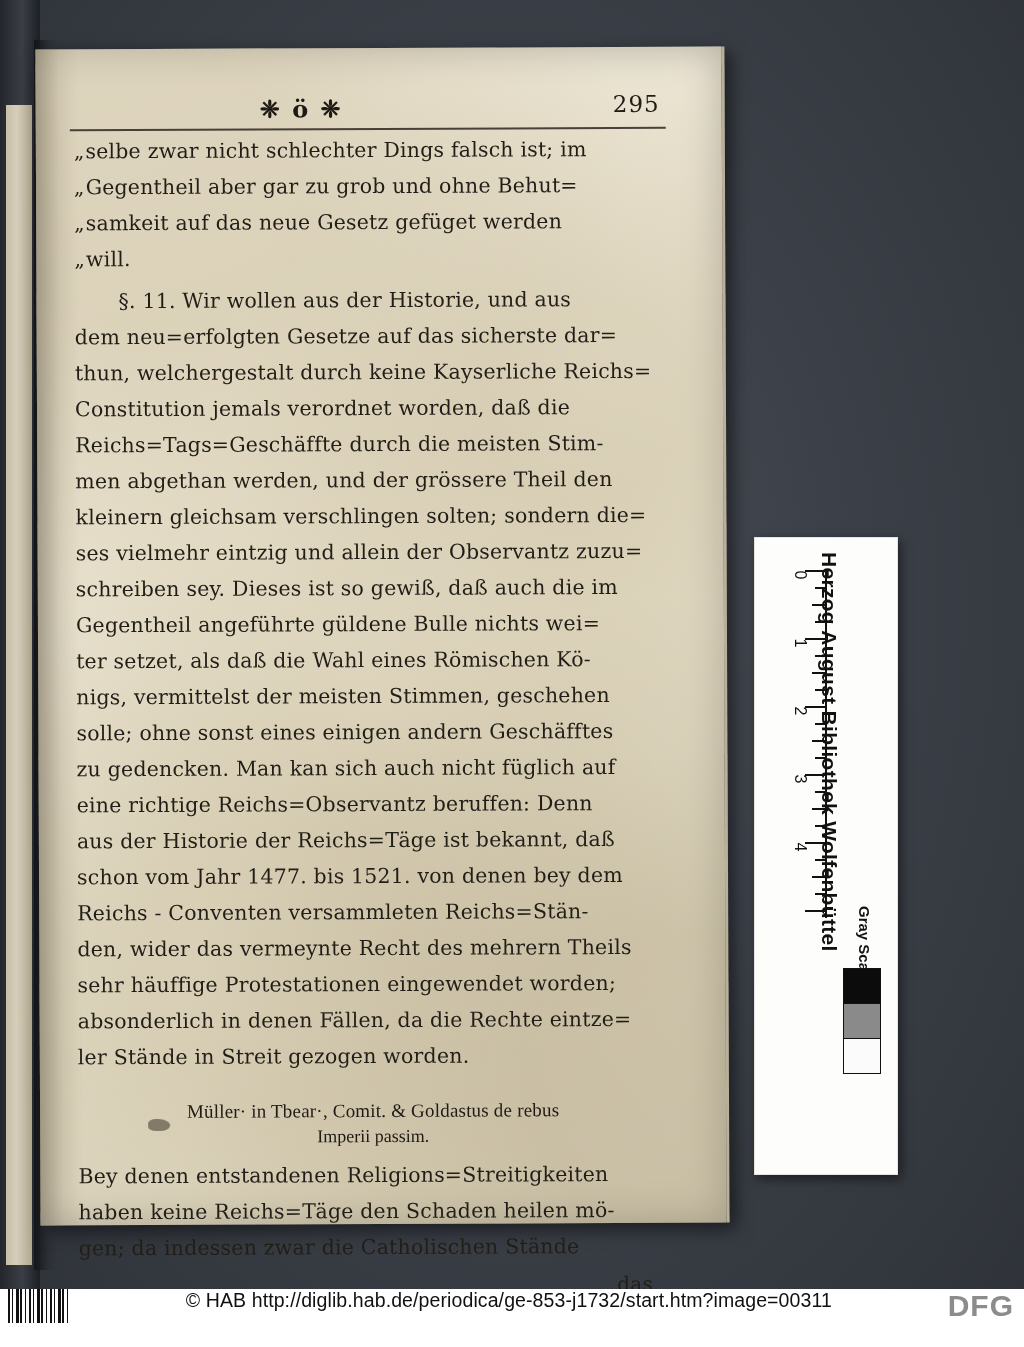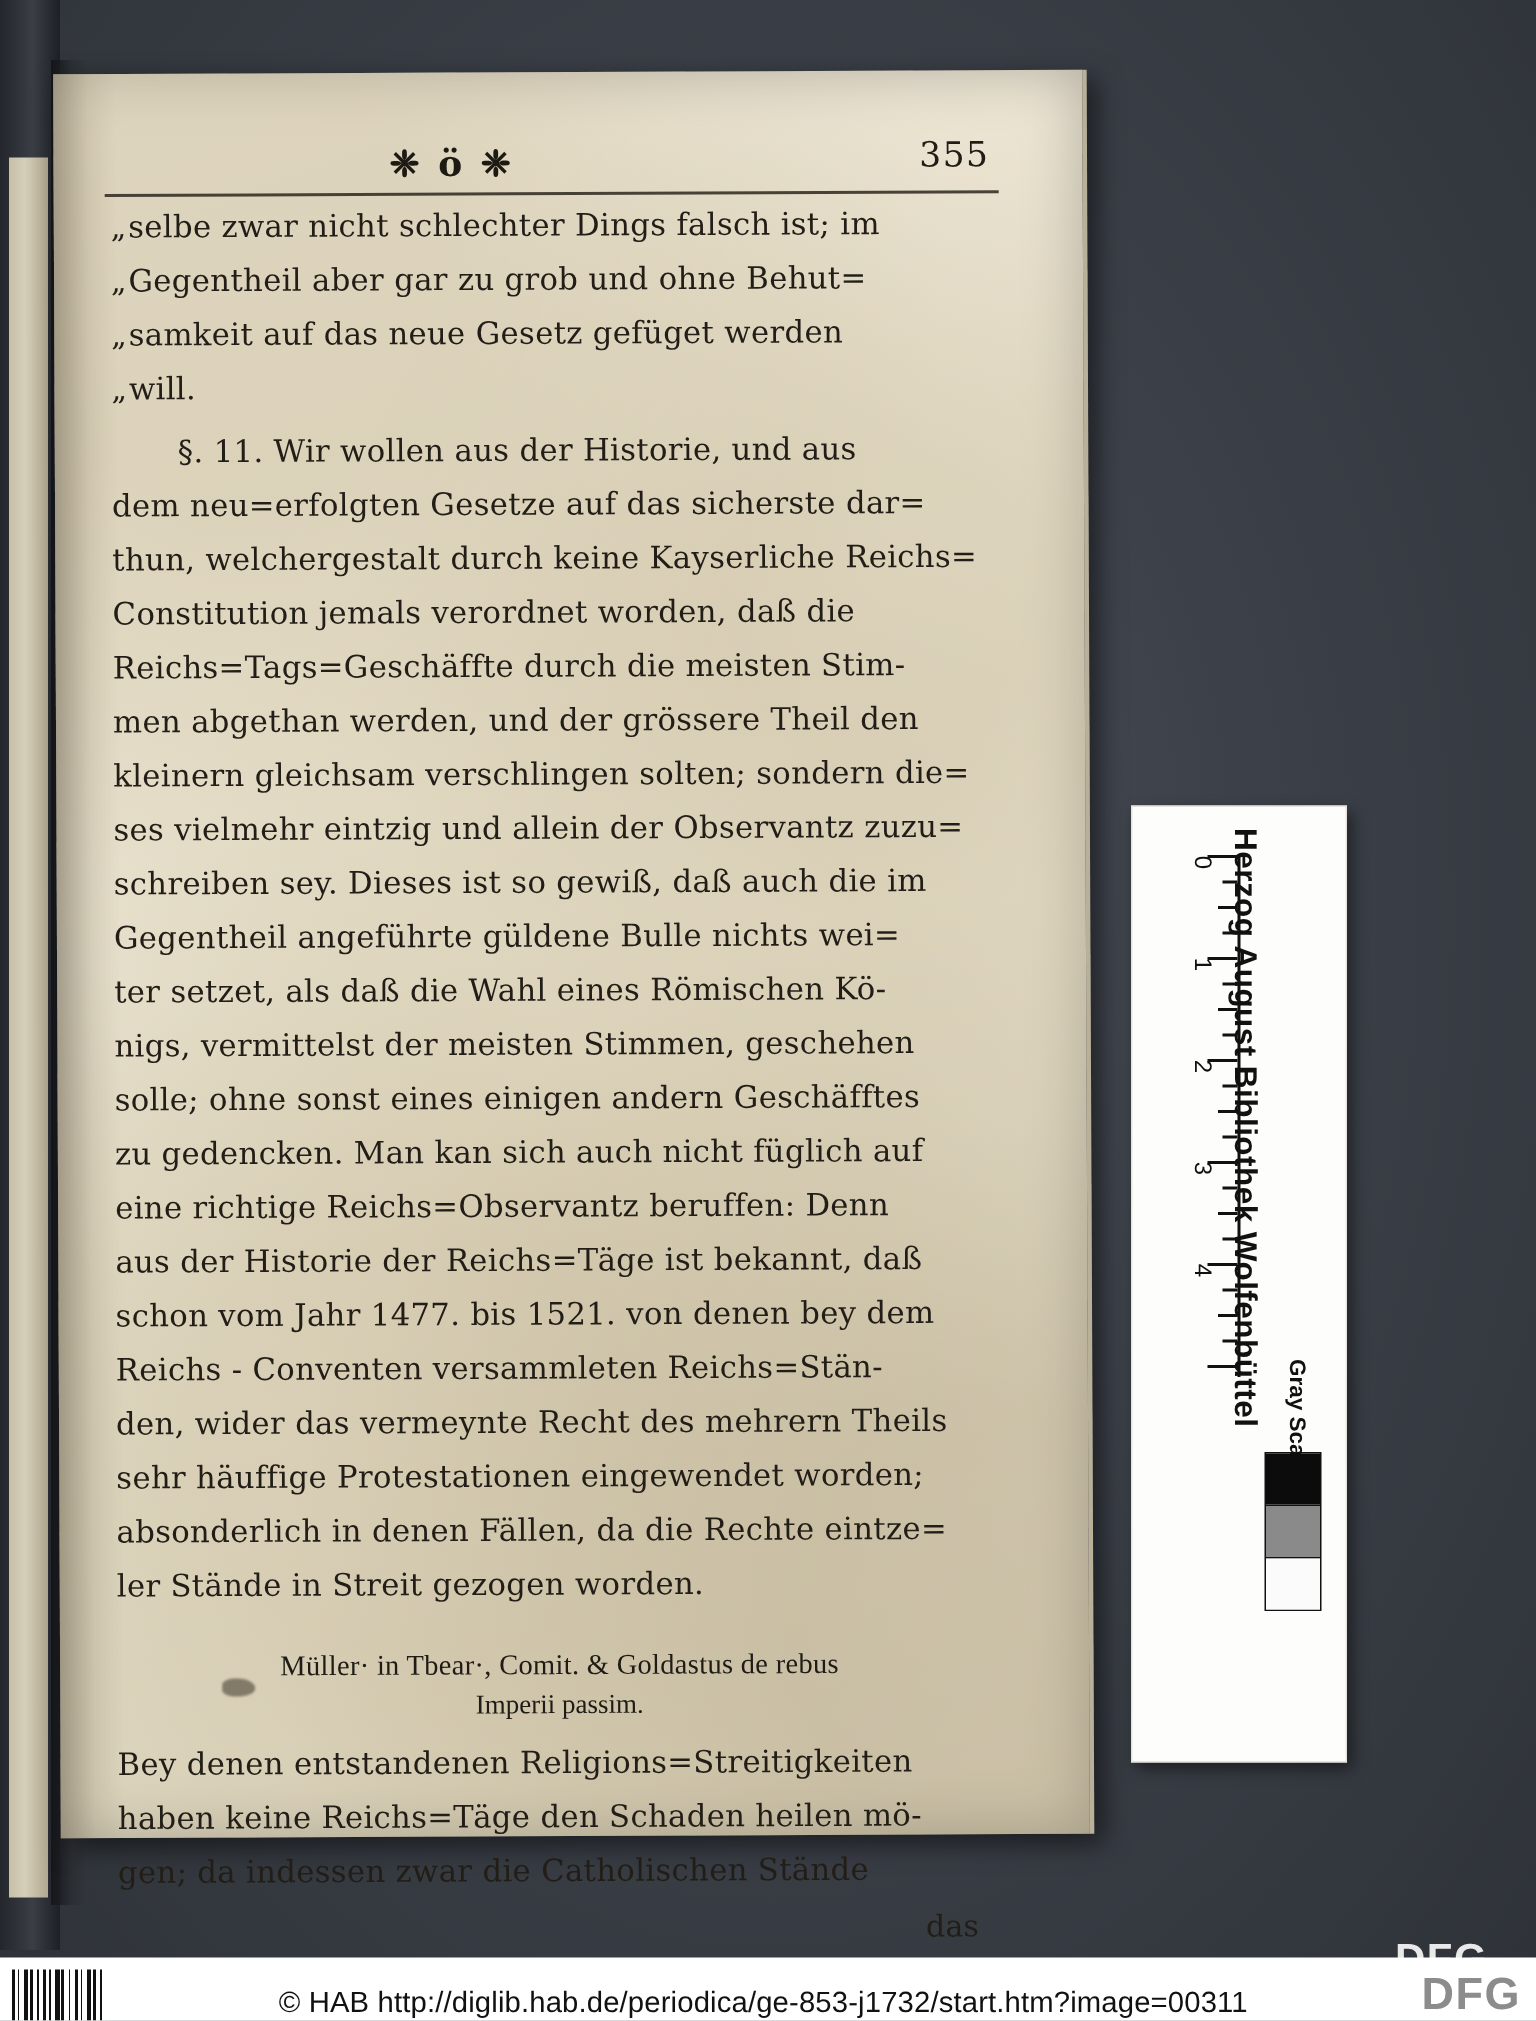--- a/index.html
+++ b/index.html
@@ -239,24 +239,24 @@
   }
   .patches div { height: 34px; }
   .p-black { background: #0c0c0c; }
   .p-gray  { background: #8a8a8a; border-top: 1px solid #111; border-bottom: 1px solid #111; }
   .p-white { background: #fbfbfb; }
 
   
   .footer {
     position: absolute;
     left: 0; bottom: 0;
-    width: 1024px; height: 42px;
+    width: 1024px; height: 58px;
     background: #ffffff;
     display: flex;
-    align-items: flex-end;
+    align-items: flex-start;
   }
   .barcode {
     width: 62px; height: 34px;
     margin-left: 8px;
     background:
       repeating-linear-gradient(90deg,
         #111 0 2px, #fff 2px 4px, #111 4px 5px, #fff 5px 8px,
         #111 8px 11px, #fff 11px 12px, #111 12px 14px, #fff 14px 17px,
         #111 17px 18px, #fff 18px 21px);
   }
@@ -293,21 +293,21 @@
 
   <div class="gutter"></div>
   <div class="edge-page"></div>
   <div class="spine-shadow"></div>
 
   <div class="page">
     <div class="page-inner">
 
       <div class="head-row">
         <div class="head-orn">❈ ö ❈</div>
-        <div class="folio">355</div>
+        <div class="folio">295</div>
         <div class="rule"></div>
       </div>
 
       <div class="txt quoted-block">
         <div class="ln">selbe zwar nicht schlechter Dings falsch ist;  im</div>
         <div class="ln">Gegentheil aber gar zu grob und ohne Behut=</div>
         <div class="ln">samkeit auf  das  neue  Gesetz gefüget werden</div>
         <div class="ln">will.</div>
       </div>
 

